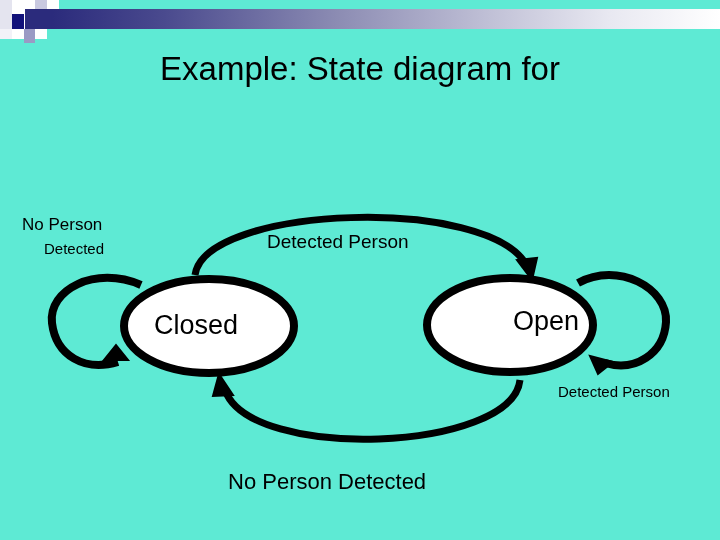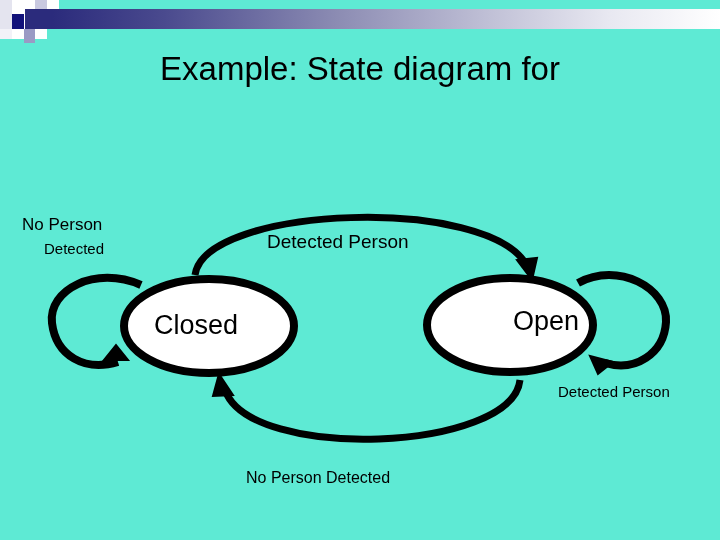--- a/index.html
+++ b/index.html
@@ -83,23 +83,23 @@
     left: 267px;
     top: 231px;
     font-size: 19px;
   }
   .lbl-dp-right {
     left: 558px;
     top: 383px;
     font-size: 15px;
   }
   .lbl-npd-bottom {
-    left: 246px;
+    left: 228px;
     top: 469px;
-    font-size: 16px;
+    font-size: 22px;
   }
   .state-label {
     position: absolute;
     color: #000000;
     white-space: nowrap;
     text-align: center;
   }
   .state-closed-label {
     left: 122px;
     top: 310px;

